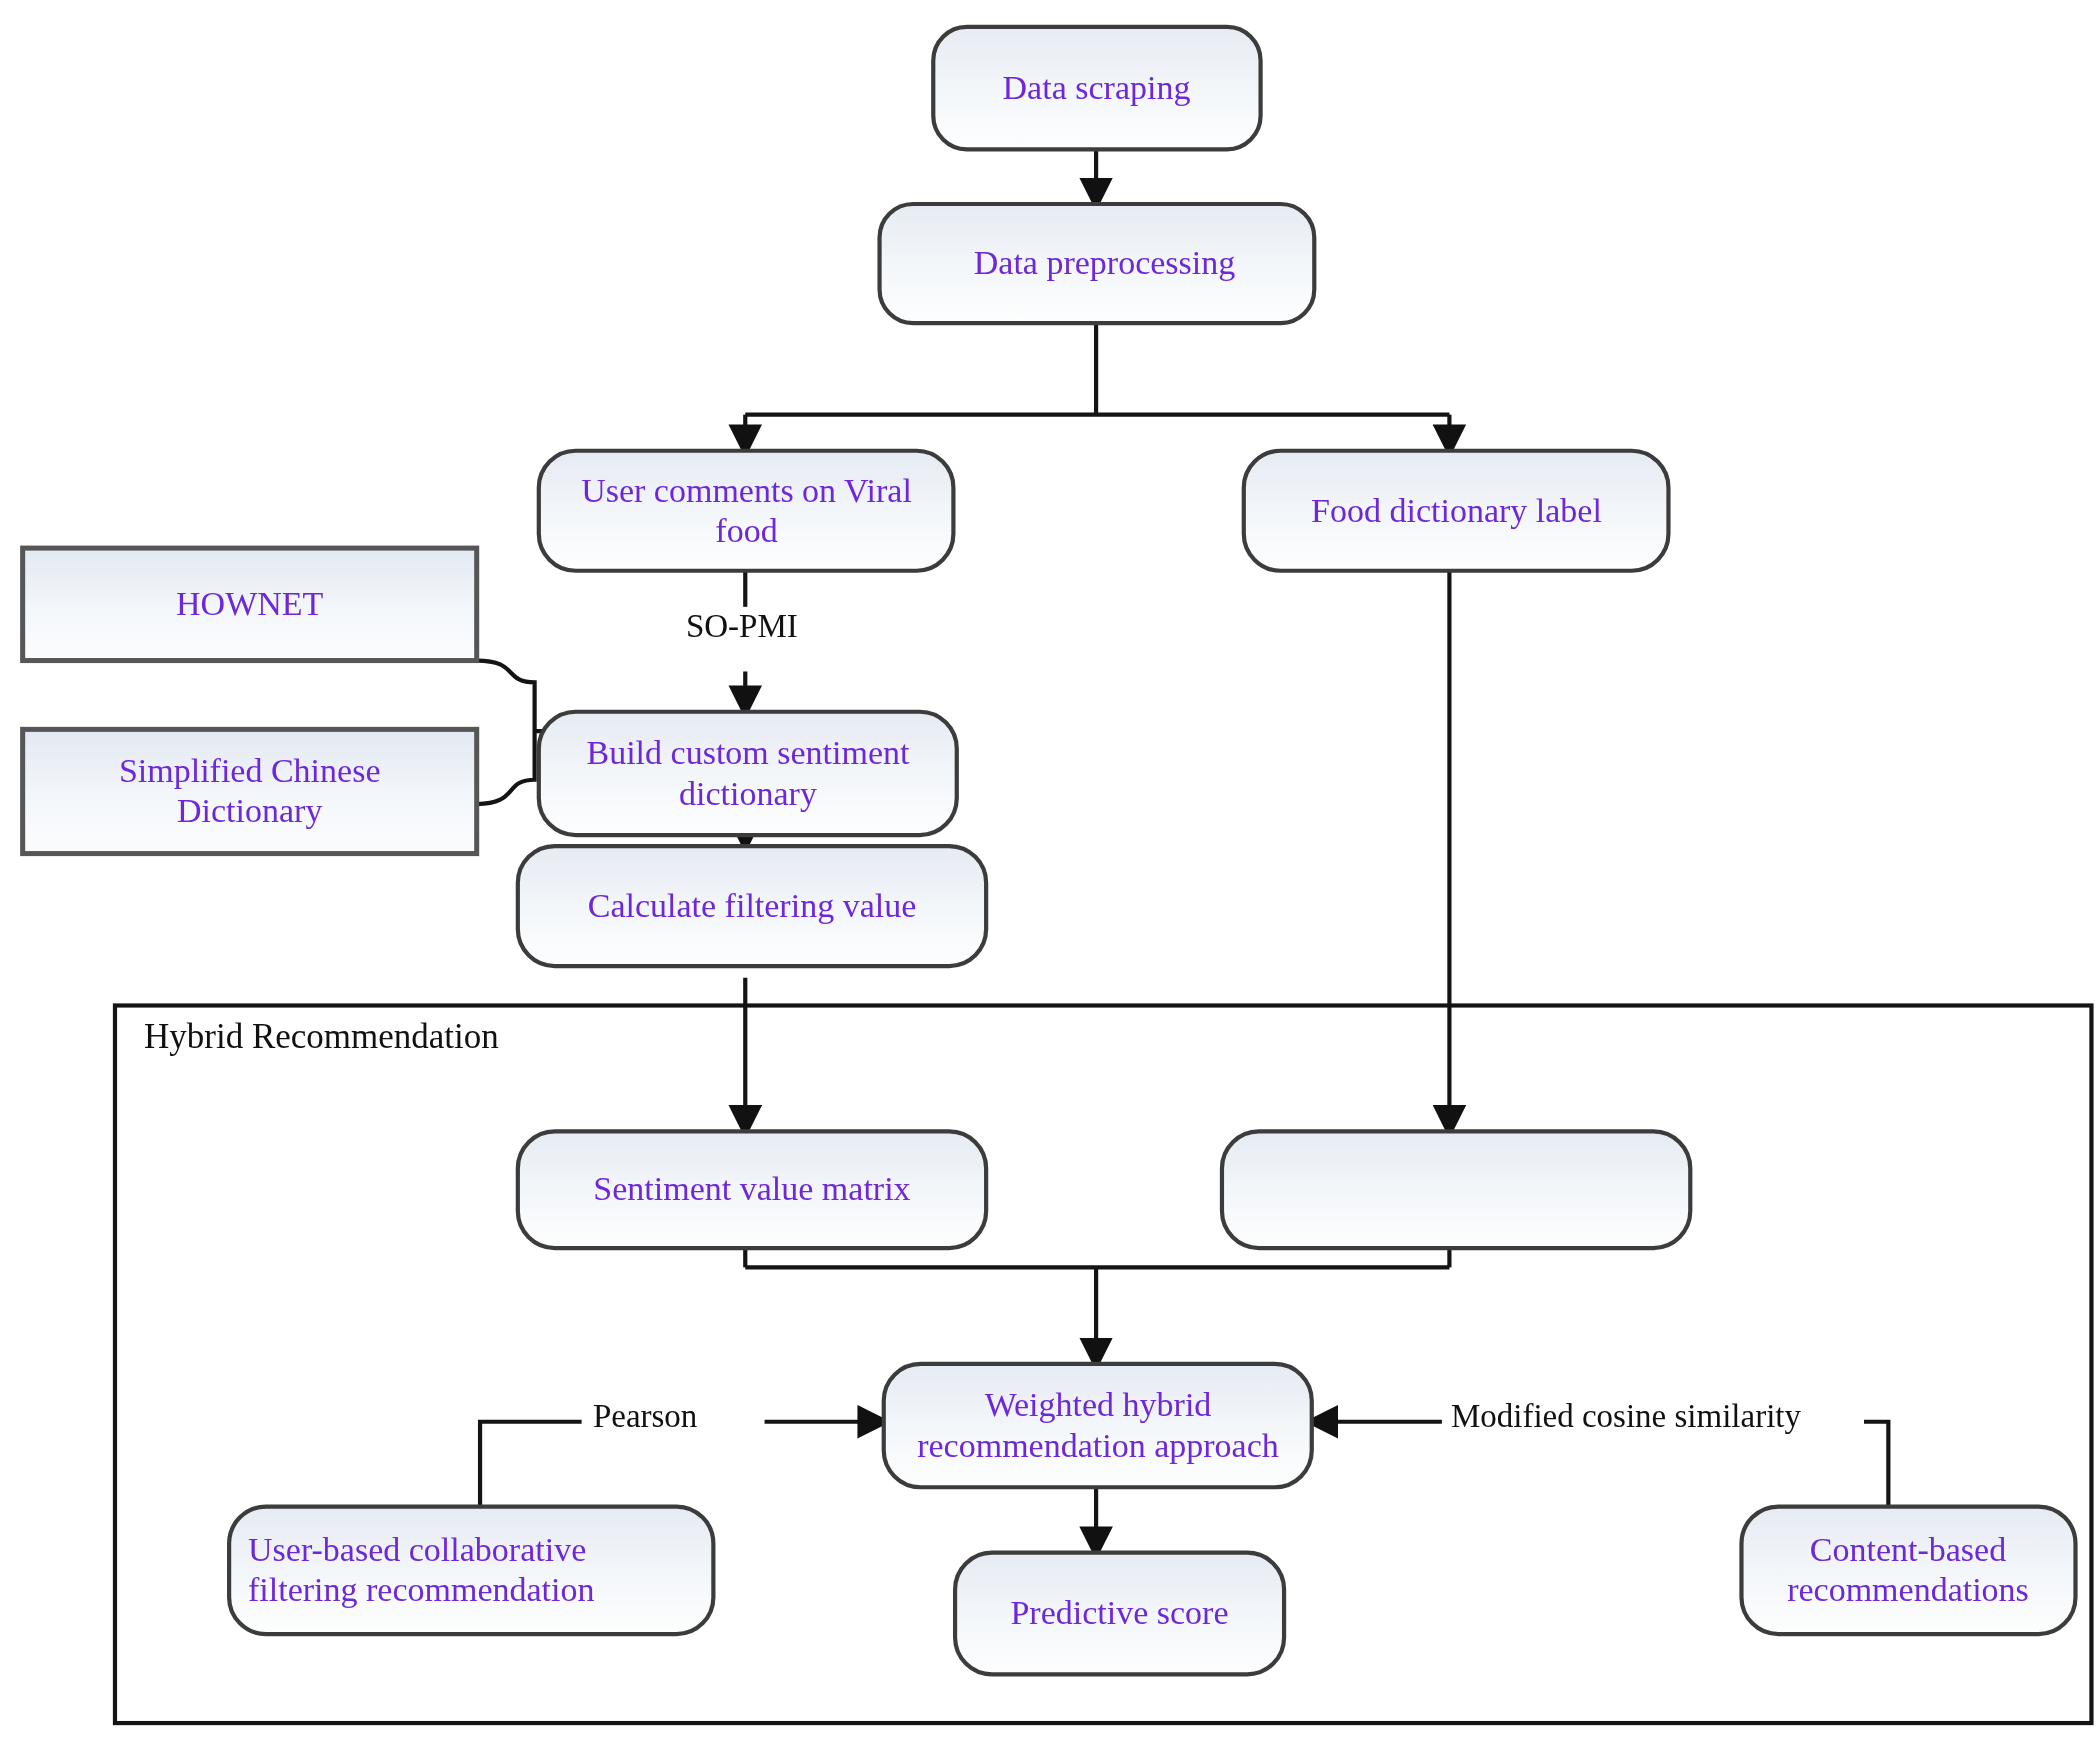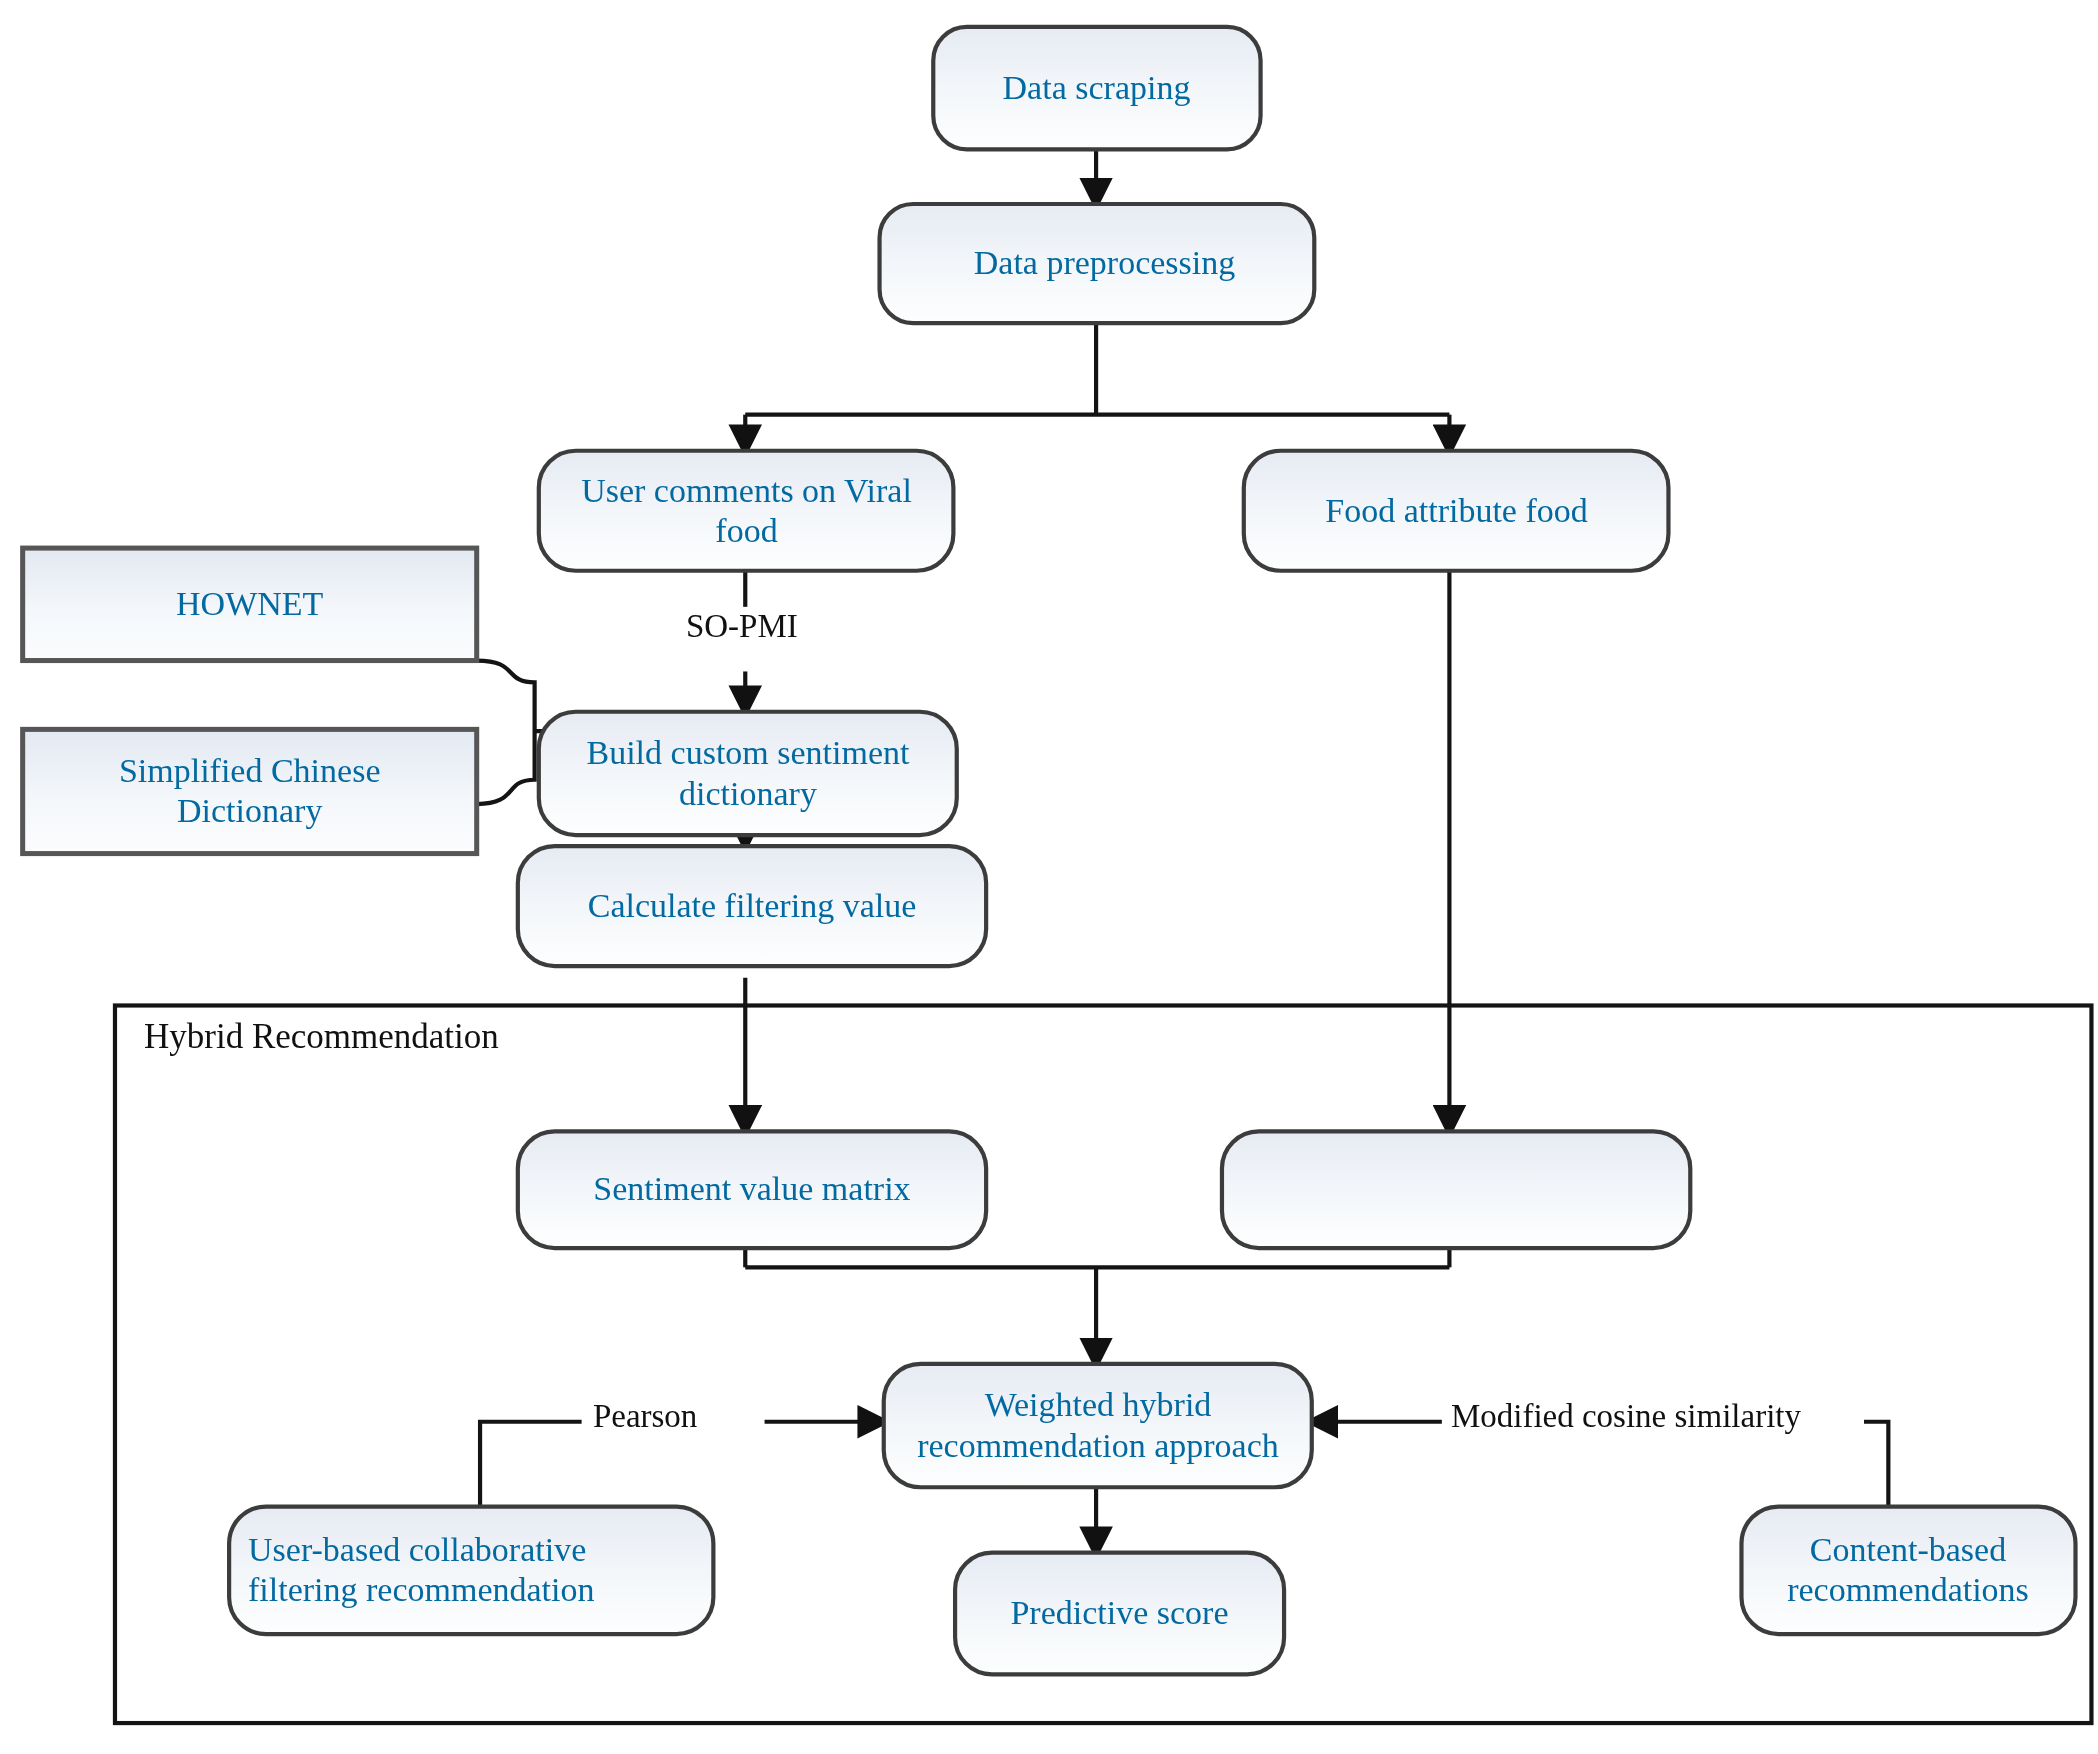--- a/index.html
+++ b/index.html
@@ -1,21 +1,21 @@
 <!DOCTYPE html>
 <html style="font-size:13.4px"><head>
 <meta charset="utf-8">
 <style>
   html,body{margin:0;padding:0;background:#ffffff;}
   #stage{position:relative;width:2099px;height:1755px;background:#ffffff;
          font-family:"Liberation Serif","DejaVu Serif",serif;overflow:hidden;}
   svg{position:absolute;left:0;top:0;width:2099px;height:1755px;}
   .nodelabel{
     position:absolute;display:flex;align-items:center;justify-content:center;
-    text-align:center;color:#0369a1;line-height:1.18;
+    text-align:center;color:#6d28d9;line-height:1.18;
     font-family:"Liberation Serif","DejaVu Serif",serif;
     font-size:34px;pointer-events:none;
   }
   .nodelabel.left{justify-content:flex-start;text-align:left;}
   .edgelabel{
     position:absolute;color:#111111;font-size:33px;white-space:nowrap;
     font-family:Liberation Serif, serif;
     background:#ffffff;padding:0 5.9px;
   }
   .grouplabel{
@@ -115,21 +115,21 @@
       <rect x="1138" y="1850" width="392" height="145" rx="44" ry="44" fill="url(#nodegrad)" stroke="#3c3c3c" stroke-width="5"></rect>
     </g>
   </svg>
 
   <div class="nodelabel" style="left:933px;top:27px;width:327px;height:123px;">Data scraping</div>
 
   <div class="nodelabel" style="left:879px;top:204px;width:435px;height:119px;padding-left:8px;">Data preprocessing</div>
 
   <div class="nodelabel" style="left:539px;top:451px;width:415px;height:120px;">User comments on Viral<br>food</div>
 
-  <div class="nodelabel" style="left:1244px;top:451px;width:425px;height:120px;">Food attribute food</div>
+  <div class="nodelabel" style="left:1244px;top:451px;width:425px;height:120px;">Food dictionary label</div>
 
   <div class="nodelabel" style="left:22.7px;top:548px;width:454px;height:112px;">HOWNET</div>
 
   <div class="nodelabel" style="left:22.7px;top:729px;width:454px;height:124px;">Simplified Chinese<br>Dictionary</div>
 
   <div class="nodelabel" style="left:539px;top:712px;width:418px;height:123px;">Build custom sentiment<br>dictionary</div>
 
   <div class="nodelabel" style="left:518px;top:846px;width:468px;height:120px;">Calculate filtering value</div>
 
   <div class="nodelabel" style="left:518px;top:1131px;width:468px;height:117px;">Sentiment value matrix</div>

